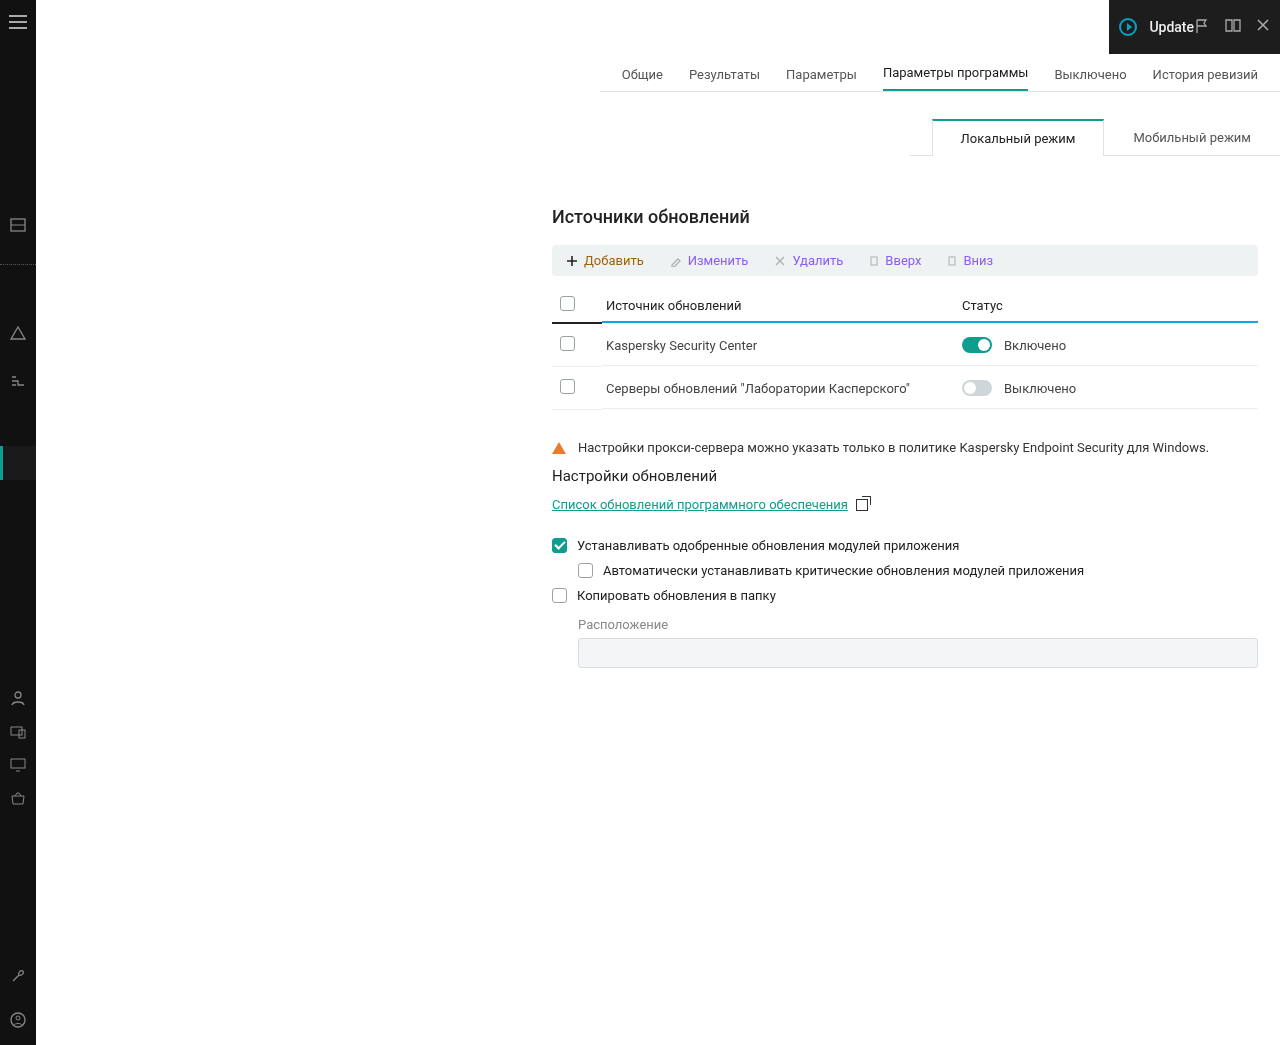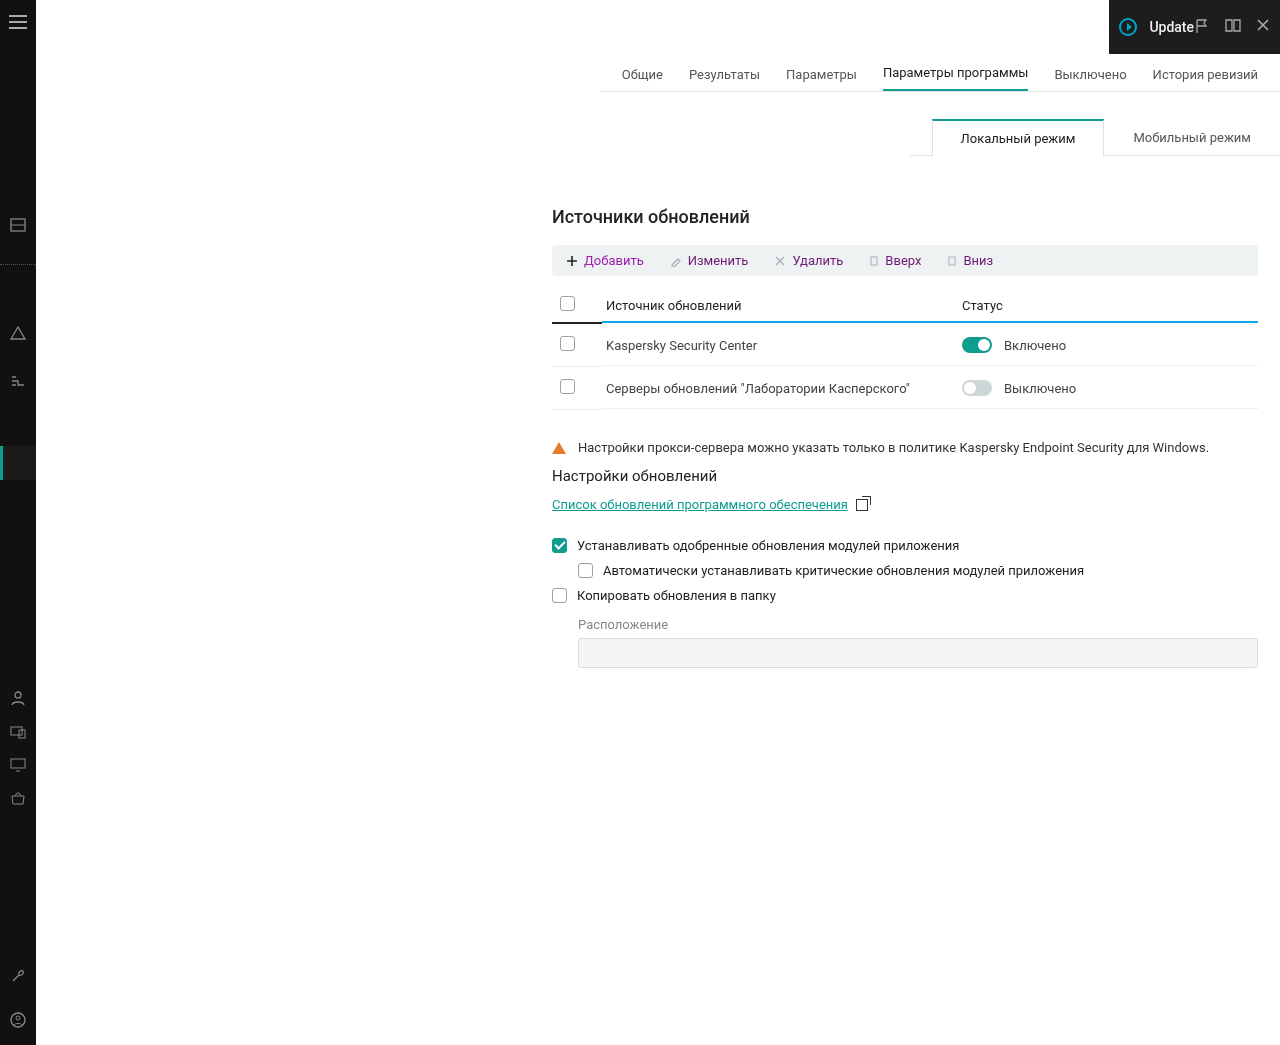--- a/index.html
+++ b/index.html
@@ -122,22 +122,22 @@
 
   
   .toolbar {
     background: #eef2f3;
     border-radius: 4px;
     display: flex; align-items: center;
     padding: 8px 14px;
     gap: 26px;
     margin-bottom: 12px;
   }
-  .tbtn { display: inline-flex; align-items: center; gap: 6px; font-size: 13px; cursor: pointer; color: #a21caf; }
-  .tbtn.disabled { color: #701a75; cursor: default; }
+  .tbtn { display: inline-flex; align-items: center; gap: 6px; font-size: 13px; cursor: pointer; color: #a16207; }
+  .tbtn.disabled { color: #8b5cf6; cursor: default; }
   .tbtn svg, .tbtn .ico { flex: 0 0 auto; }
 
   
   .table { width: 100%; }
   .thead, .trow {
     display: grid;
     grid-template-columns: 50px 1fr 300px;
     align-items: center;
   }
   .thead > div { padding: 8px 4px; font-size: 13px; color: #222; border-bottom: 2px solid #0ea5e9; }

